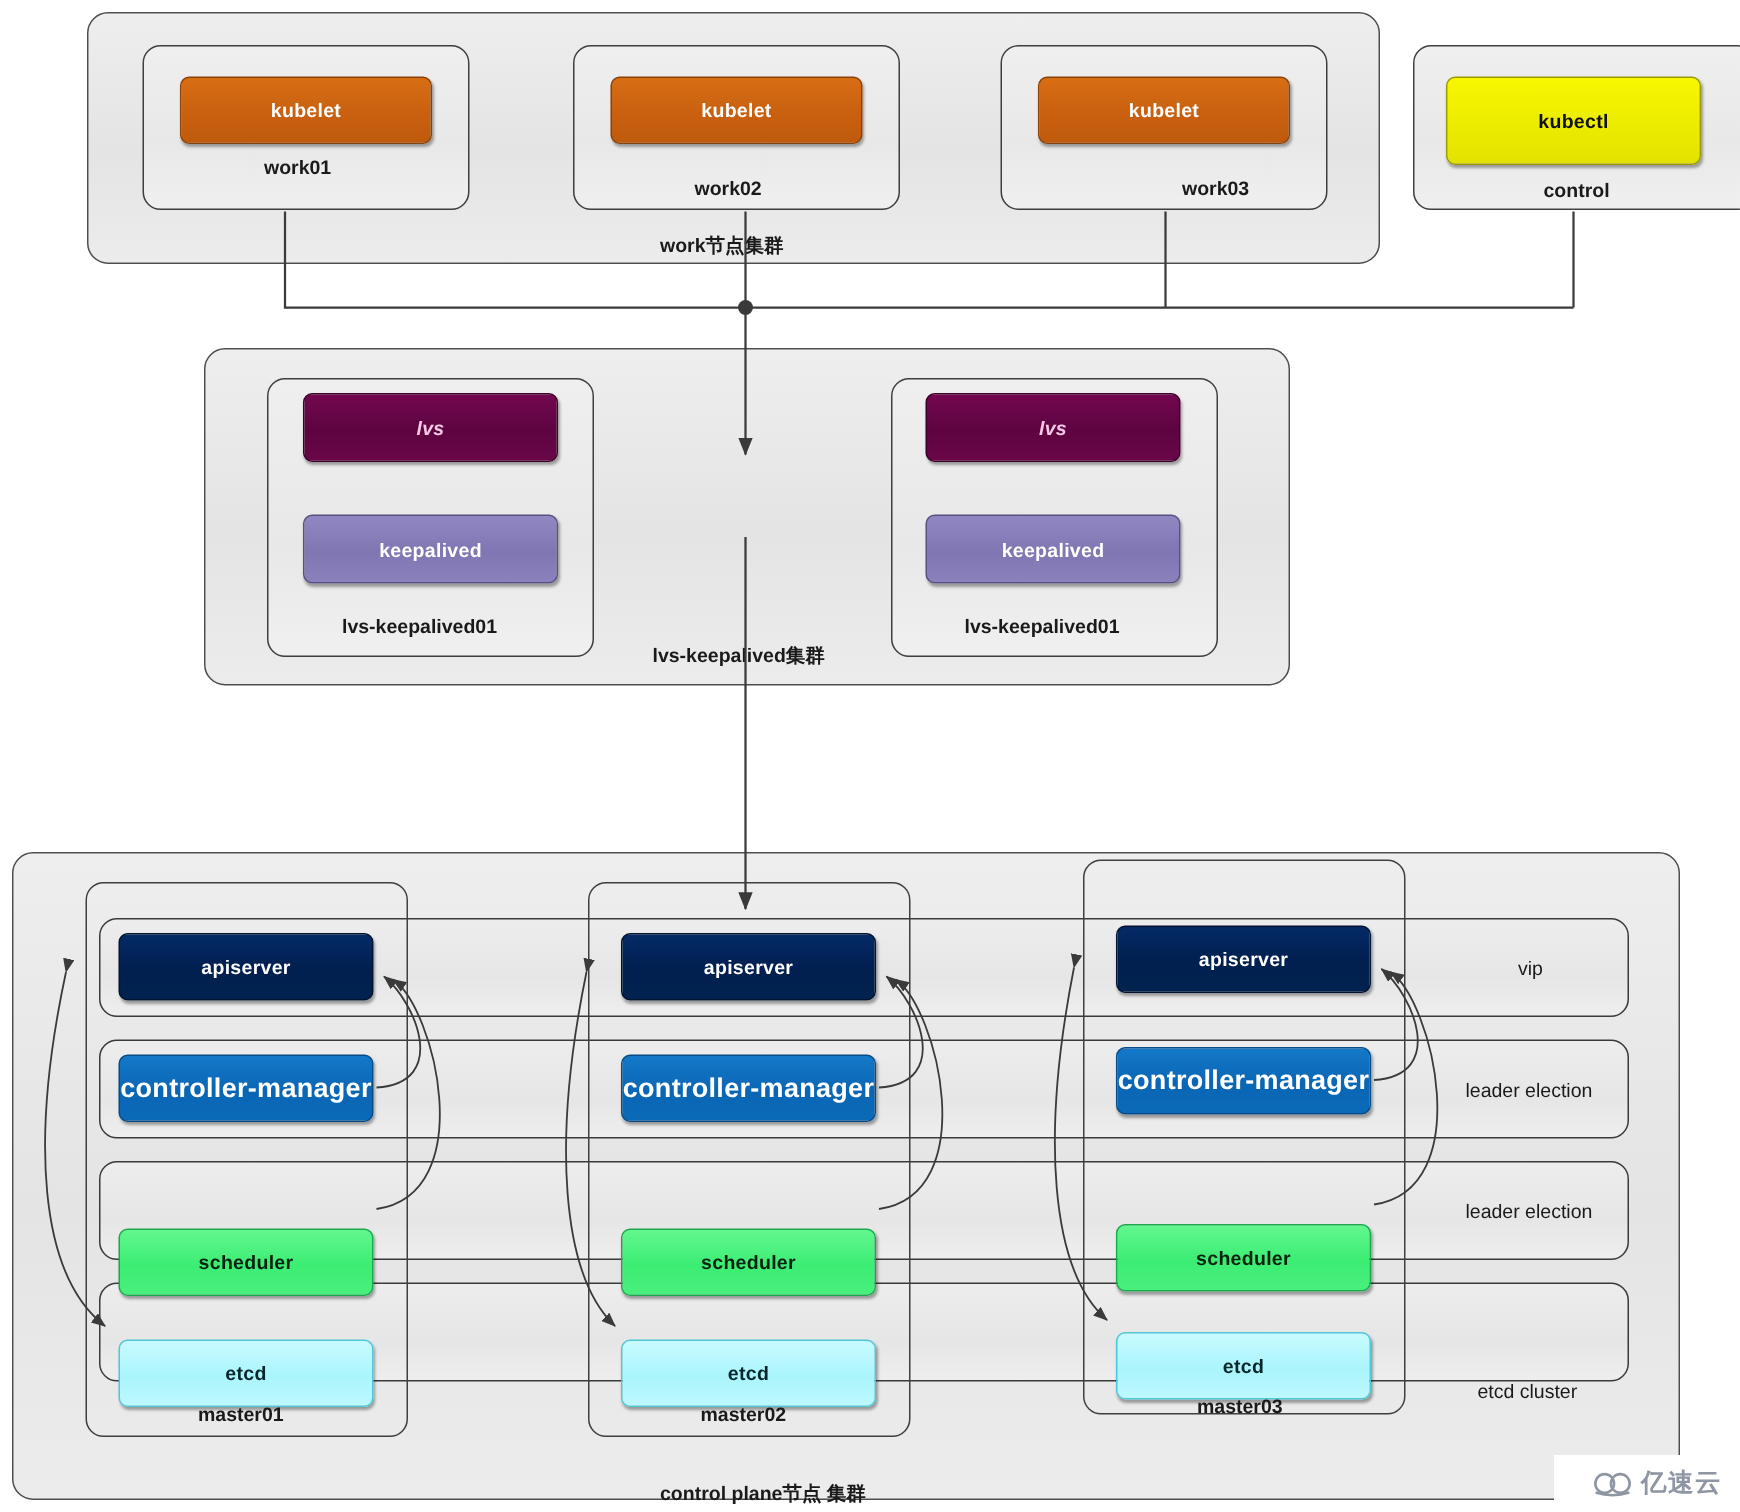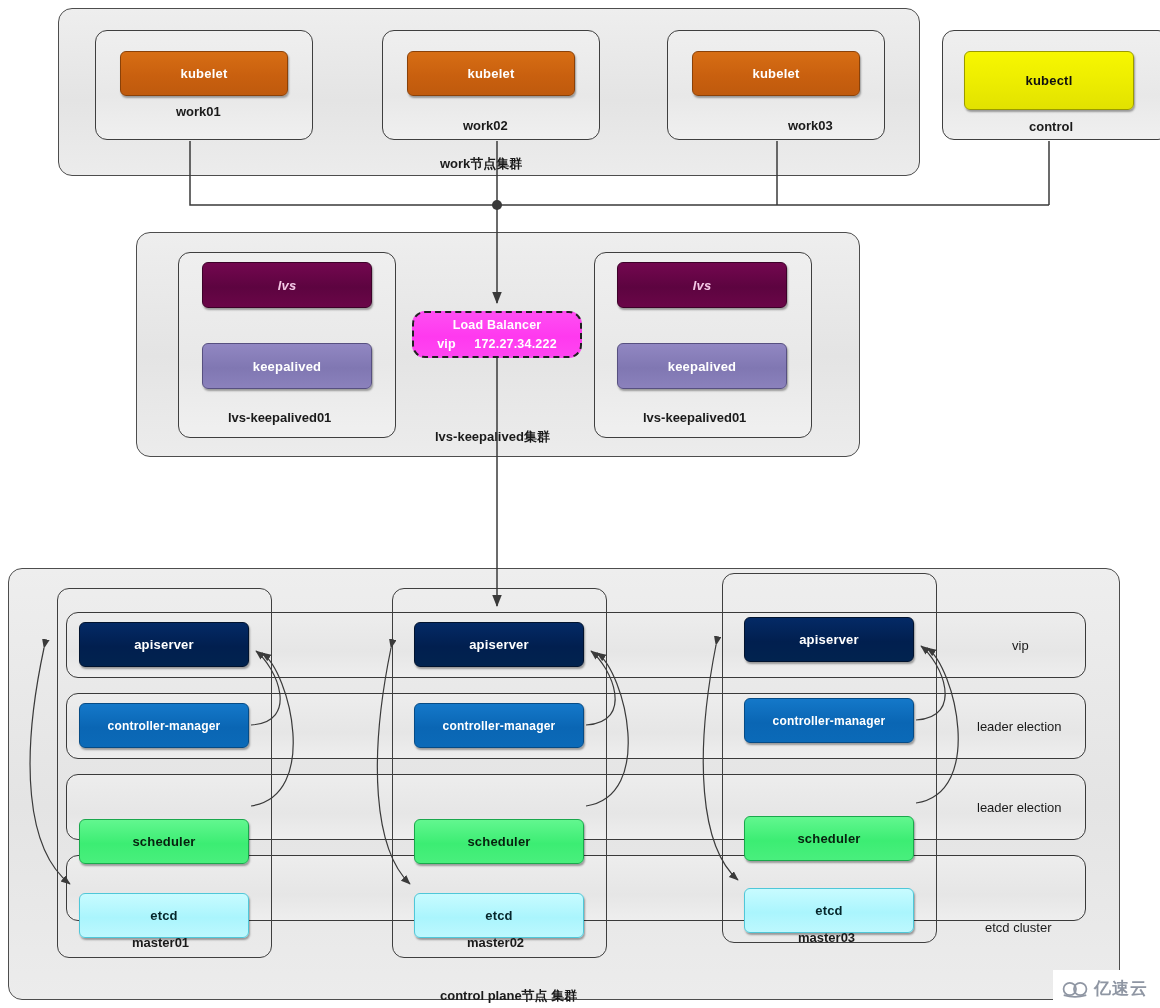--- a/index.html
+++ b/index.html
@@ -27,30 +27,30 @@
   .n-lvs{background:linear-gradient(180deg,#73074f 0%,#5d0440 55%,#6a0648 100%);
          border:1.3px solid #3d0129;color:#f4c8e6;font-size:13px;font-style:italic;}
   .n-keepalived{background:linear-gradient(180deg,#9187c2 0%,#8077b2 55%,#8b81bc 100%);
          border:1.3px solid #575080;color:#ffffff;font-size:13px;}
   .n-lb{background:linear-gradient(180deg,#ff4df2 0%,#ff39ef 55%,#ff45f1 100%);
         border:2px dashed #202020;border-radius:13px;color:#fff;font-size:12.5px;line-height:1.45;
         flex-direction:column;box-shadow:none;}
   .n-api{background:linear-gradient(180deg,#042a66 0%,#011f4f 55%,#01234f 100%);
          border:1.3px solid #01132e;color:#fff;font-size:13px;text-align:right;}
   .n-cm{background:linear-gradient(180deg,#1478c9 0%,#0a66b4 55%,#0b6ab8 100%);
-        border:1.3px solid #064b85;color:#fff;font-size:12px;}
+        border:1.3px solid #064b85;color:#fff;font-size:18px;}
   .n-sched{background:linear-gradient(180deg,#62f78f 0%,#3ced73 55%,#49ef7d 100%);
            border:1.3px solid #1aa84c;color:#07210f;font-size:13px;margin-top:35px;}
   .n-etcd{background:linear-gradient(180deg,#c8fbff 0%,#aaf5fd 55%,#bdf8fe 100%);
           border:1.3px solid #4fc7d8;color:#06262b;font-size:13px;margin-top:28px;}
 
   svg.lines{position:absolute;left:0;top:0;width:1160px;height:1008px;pointer-events:none;}
 
   
-  #wm{position:absolute;right:0;bottom:0;background:#fff;padding:7px 12px 8px 9px;
+  #wm{position:absolute;right:0;bottom:0;background:#fff;padding:7px 12px 8px 26px;
       display:flex;align-items:center;gap:6px;}
   #wm .wtext{font-size:17px;color:#8f96a3;font-weight:bold;letter-spacing:1px;}
 </style>
 </head>
 <body>
 
 <div id="stage">
 
   <div class="grp" style="left:58px;top:8px;width:862px;height:168px;"></div>
 
@@ -77,28 +77,20 @@
   <div class="grp2" style="left:178px;top:252px;width:218px;height:186px;"></div>
   <div class="node n-lvs" style="left:202px;top:262px;width:170px;height:46px;">lvs</div>
   <div class="node n-keepalived" style="left:202px;top:343px;width:170px;height:46px;">keepalived</div>
   <div class="cap" style="left:228px;top:410px;">lvs-keepalived01</div>
 
   <div class="grp2" style="left:594px;top:252px;width:218px;height:186px;"></div>
   <div class="node n-lvs" style="left:617px;top:262px;width:170px;height:46px;">lvs</div>
   <div class="node n-keepalived" style="left:617px;top:343px;width:170px;height:46px;">keepalived</div>
   <div class="cap" style="left:643px;top:410px;">lvs-keepalived01</div>
 
-  <div class="node n-lb" style="left:412px;top:311px;width:170px;height:47px;">
-    <span>Load Balancer</span>
-    <span>
-      <span>vip</span>
-      &nbsp;&nbsp;&nbsp;
-      <span>172.27.34.222</span>
-    </span>
-  </div>
 
   <div class="cap" style="left:435px;top:428px;">lvs-keepalived集群</div>
 
   <div class="grp" style="left:8px;top:568px;width:1112px;height:432px;"></div>
 
   <div class="row" style="left:66px;top:612px;width:1020px;height:66px;"></div>
   <div class="row" style="left:66px;top:693px;width:1020px;height:66px;"></div>
   <div class="row" style="left:66px;top:774px;width:1020px;height:66px;"></div>
   <div class="row" style="left:66px;top:855px;width:1020px;height:66px;"></div>
 

